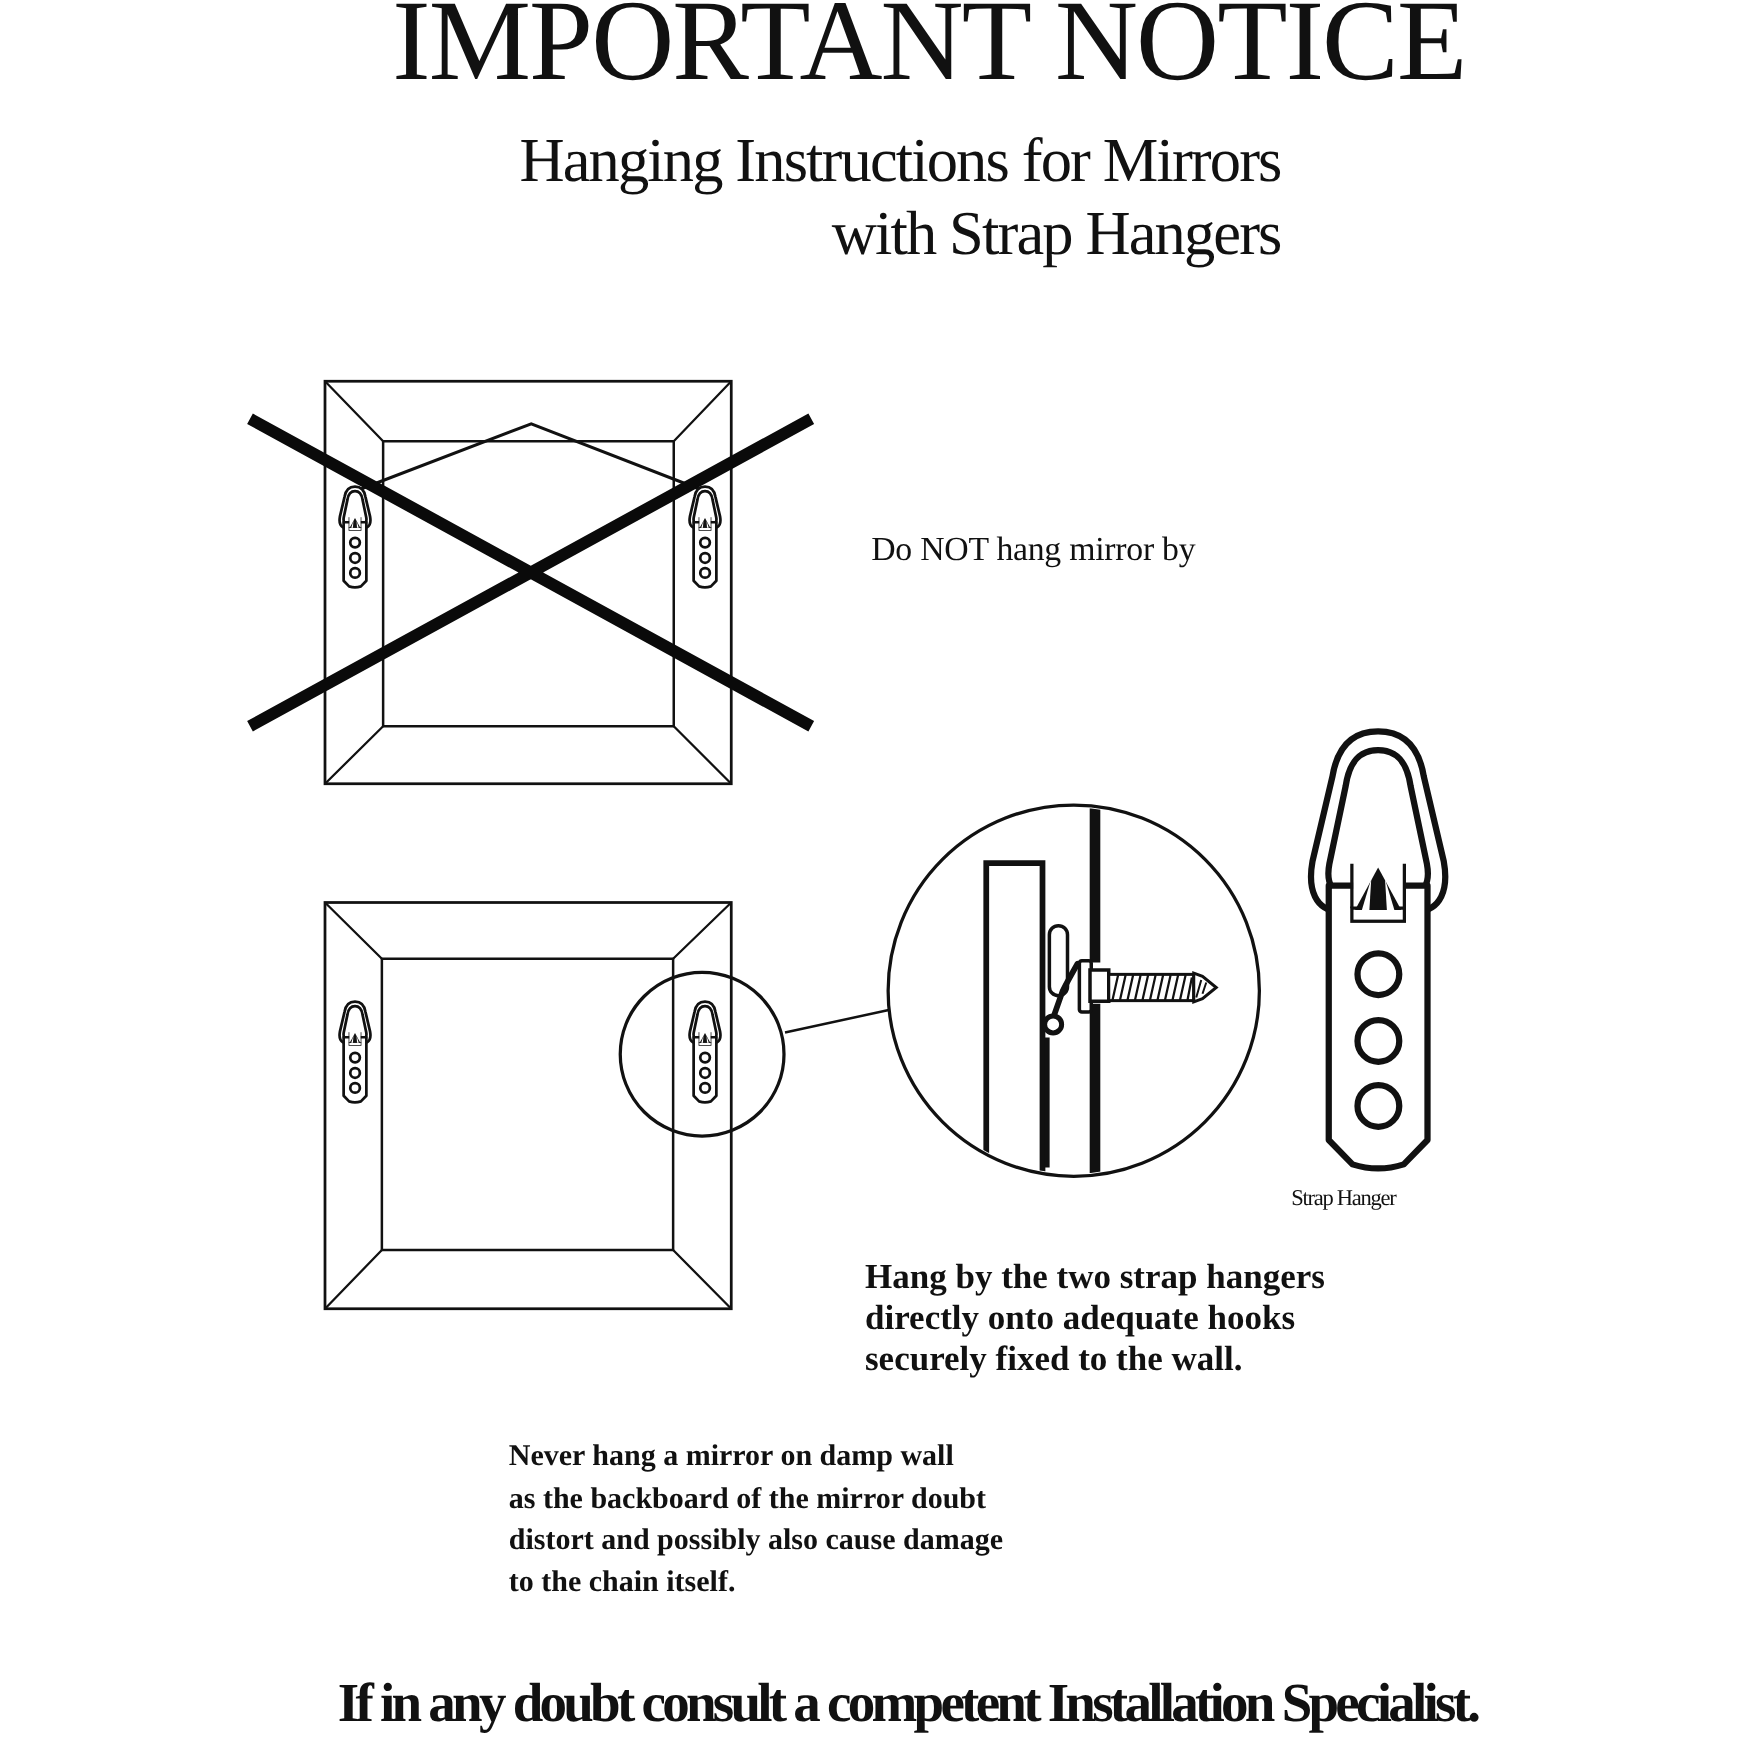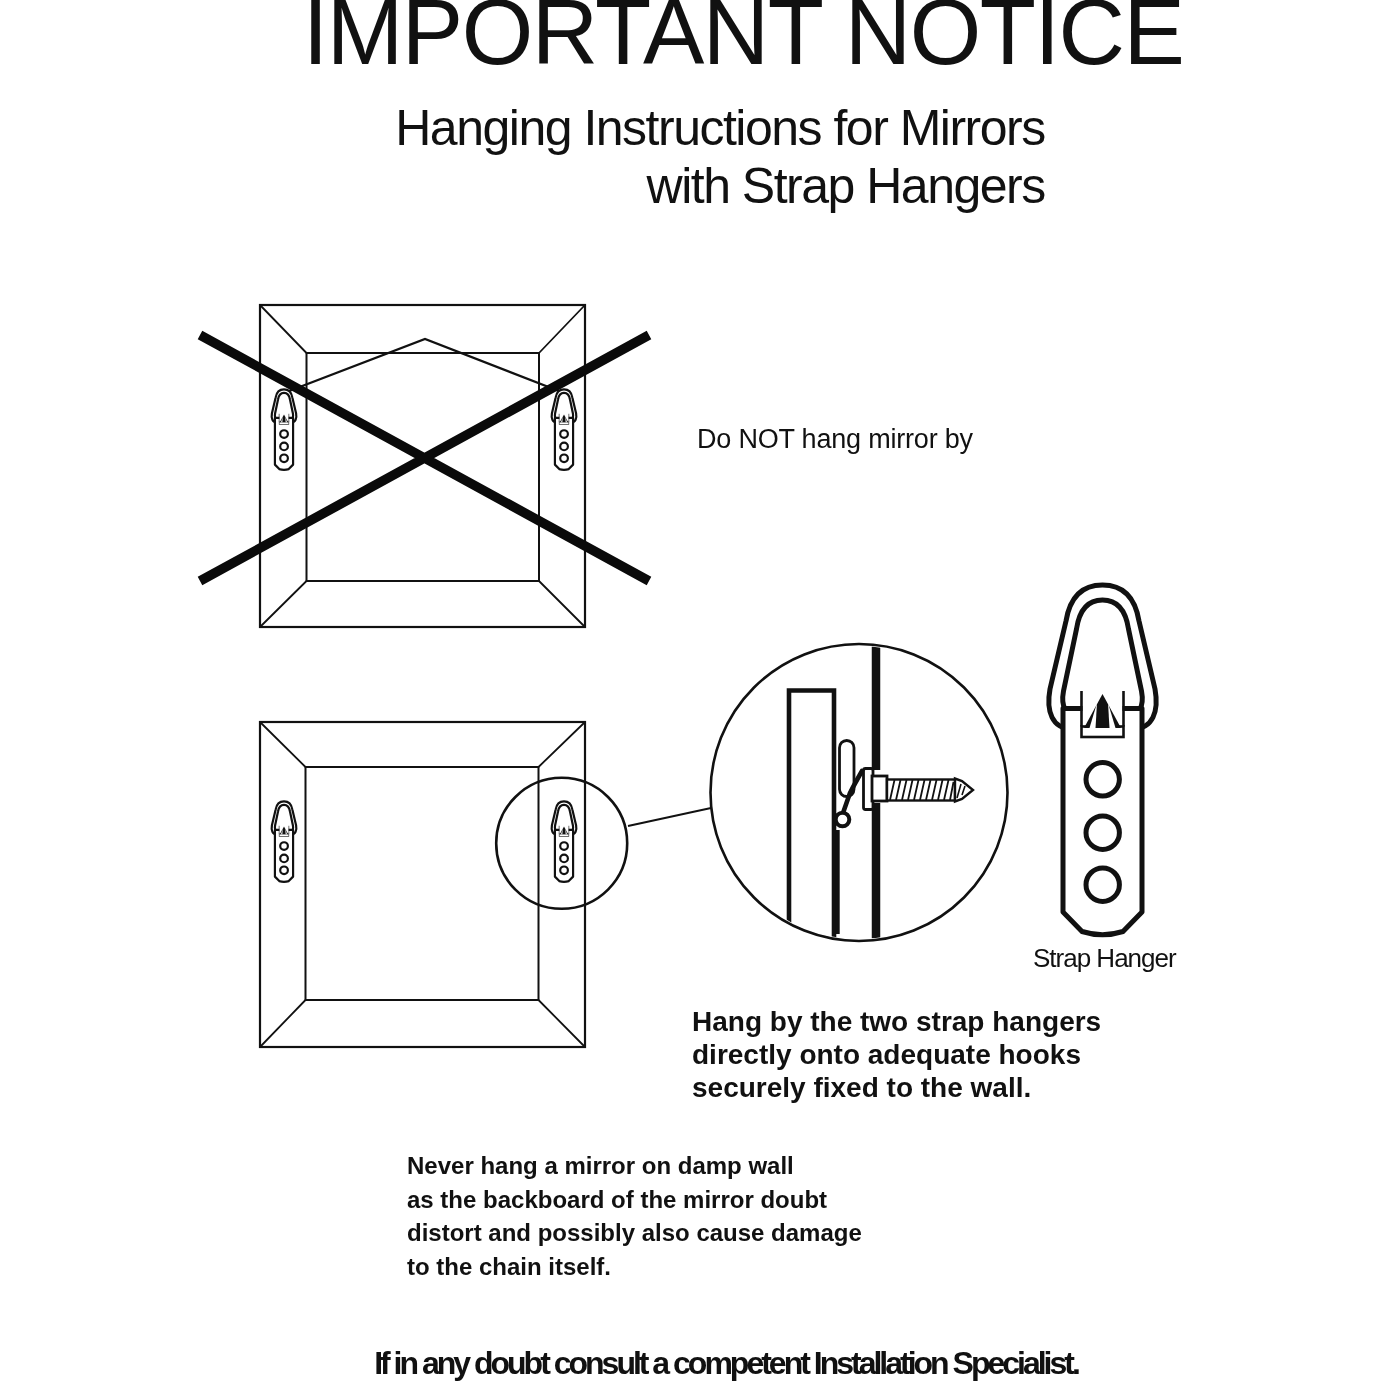--- a/index.html
+++ b/index.html
@@ -1,18 +1,18 @@
 <!DOCTYPE html>
 <html><head>
 <meta charset="utf-8">
 <style>
   html,body{margin:0;padding:0;background:#ffffff;}
   #page{
     position:relative;width:1392px;height:1392px;background:#ffffff;overflow:hidden;
-    font-family:Liberation Sans, sans-serif;color:#111;
+    font-family:Liberation Serif, serif;color:#111;
   }
   #art{position:absolute;left:0;top:0;z-index:0;}
   .txt{position:absolute;z-index:1;white-space:nowrap;}
   .title{
     top:-14px;left:743px;transform:translateX(-50%);
     font-size:92px;letter-spacing:-1.5px;line-height:92px;font-weight:400;
   }
   .subtitle{
     top:99px;left:720px;transform:translateX(-50%);text-align:right;
     font-size:50px;letter-spacing:-1.5px;line-height:58px;font-weight:400;
@@ -20,25 +20,25 @@
   .no-wire{
     top:423px;left:697px;font-size:27px;line-height:33px;font-weight:400;letter-spacing:-0.2px;
   }
   .hang-by{
     top:1005px;left:692px;font-size:28px;line-height:33px;font-weight:700;
   }
   .never-damp{
     top:1149px;left:407px;font-size:24px;line-height:33.5px;font-weight:700;
   }
   .strap-label{
-    top:945px;left:1033px;font-size:26px;line-height:26px;letter-spacing:-1px;font-weight:400;
+    top:945px;left:1033px;font-size:18px;line-height:26px;letter-spacing:-1px;font-weight:400;
   }
   .footer{
     top:1343px;left:726px;transform:translateX(-50%);
-    font-size:32px;line-height:40px;font-weight:700;letter-spacing:-3px;
+    font-size:44px;line-height:40px;font-weight:700;letter-spacing:-3px;
   }
   
   .hanger-use{--sw:5;}
   .hanger-small{--sw:9.5;}
   .sym-main{stroke-width:var(--sw,5);}
 </style>
 </head>
 <body>
 
 <div id="page">

